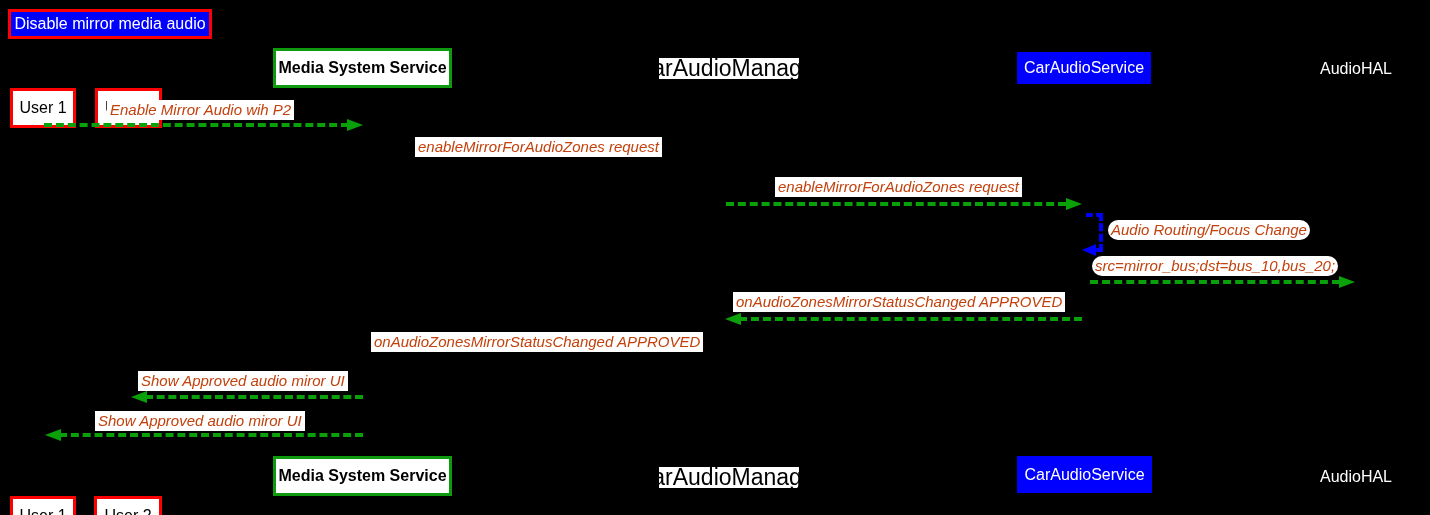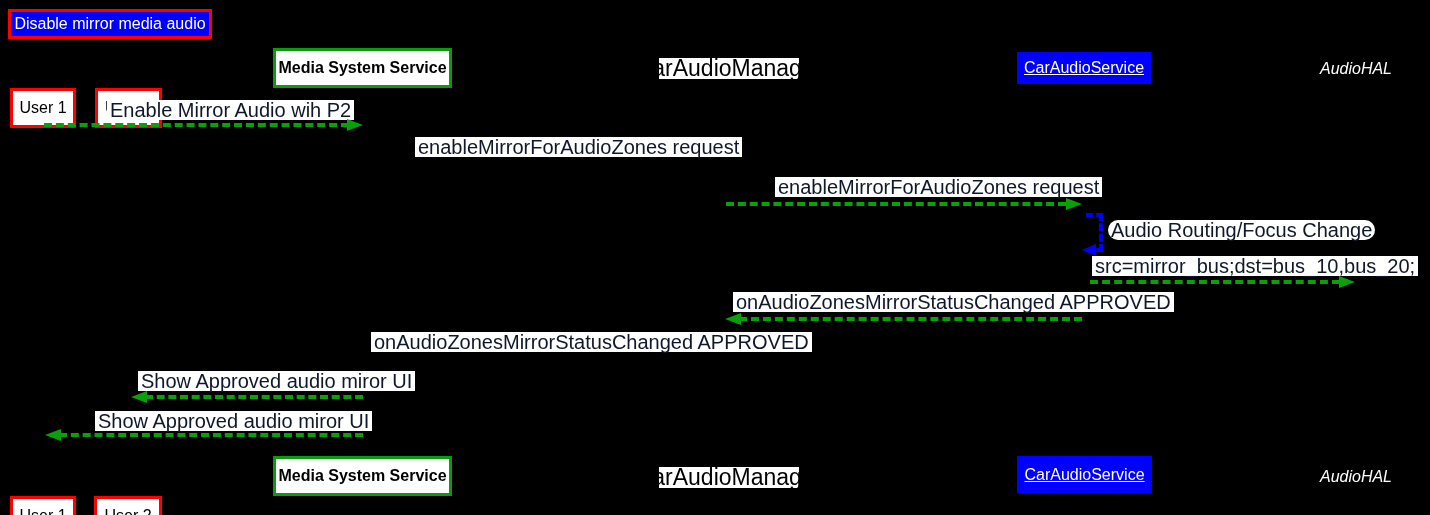--- a/index.html
+++ b/index.html
@@ -17,23 +17,23 @@
   }
   .canvas{position:absolute;left:0;top:0;width:1430px;height:515px;background:var(--bg);}
 
   
   .actor{
     position:absolute;display:flex;align-items:center;justify-content:center;
     background:var(--white);color:#000;font-size:16px;white-space:nowrap;
   }
   .actor.red{border:3px solid var(--red);margin-top:40px;}
   .actor.green{border:3px solid #0E9A0E;font-weight:bold;}
-  .actor.bluebox{background:var(--blue);color:var(--white);border:none;text-decoration:underline;}
+  .actor.bluebox{background:var(--blue);color:var(--white);border:none;}
   .actor.plainstrip{border:none;font-size:23px;}
-  .actor.bare{background:transparent;color:var(--white);border:none;font-style:italic;}
+  .actor.bare{background:transparent;color:var(--white);border:none;}
 
   .a-user1-top{left:10px;top:48px;width:66px;height:40px;}
   .a-user2-top{left:95px;top:48px;width:67px;height:40px;}
   .a-mss-top{left:273px;top:48px;width:179px;height:40px;}
   .a-cam-top{left:659px;top:58px;width:140px;height:21px;}
   .a-cas-top{left:1017px;top:52px;width:134px;height:32px;}
   .a-hal-top{left:1316px;top:59px;width:80px;height:20px;}
 
   .a-user1-bot{left:10px;top:456px;width:66px;height:40px;}
   .a-user2-bot{left:94px;top:456px;width:68px;height:40px;}
@@ -44,28 +44,28 @@
 
   
   .title-box{
     position:absolute;left:8px;top:9px;width:204px;height:30px;
     background:var(--blue);border:3px solid var(--red);color:var(--white);
     font-size:16px;display:flex;align-items:center;justify-content:center;white-space:nowrap;
   }
 
   
   .msg{
-    position:absolute;background:var(--white);color:#0f172a;
-    font-size:20px;line-height:20px;padding:0 3px;white-space:nowrap;
+    position:absolute;background:var(--white);color:#c2410c;
+    font-size:15px;line-height:20px;padding:0 3px;white-space:nowrap;font-style:italic;
   }
   .m1{left:107px;top:100px;}
   .m2{left:415px;top:137px;}
   .m3{left:775px;top:177px;}
   .m4{left:1108px;top:220px;border-radius:10px;}
-  .m5{left:1092px;top:256px;}
+  .m5{left:1092px;top:256px;border-radius:10px;}
   .m6{left:733px;top:292px;}
   .m7{left:371px;top:332px;}
   .m8{left:138px;top:371px;}
   .m9{left:95px;top:411px;}
 
   
   .aline{position:absolute;height:0;border-top:4px dashed var(--green);}
   .l1{left:44px;top:123px;width:305px;}
   .l3{left:726px;top:202px;width:340px;}
   .l5{left:1090px;top:280px;width:250px;}

